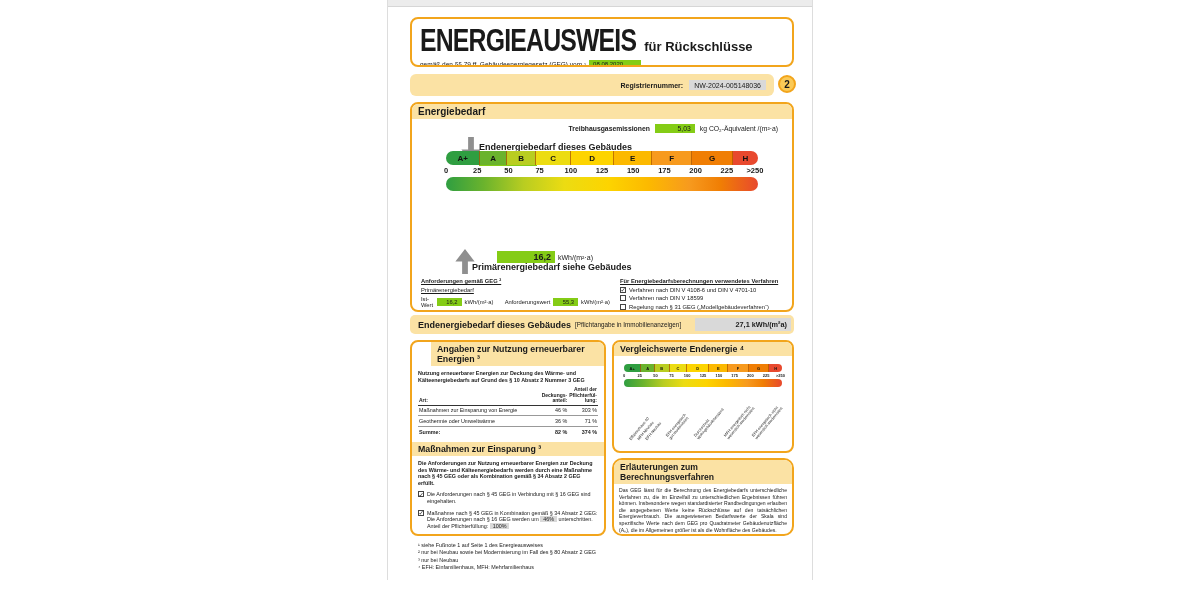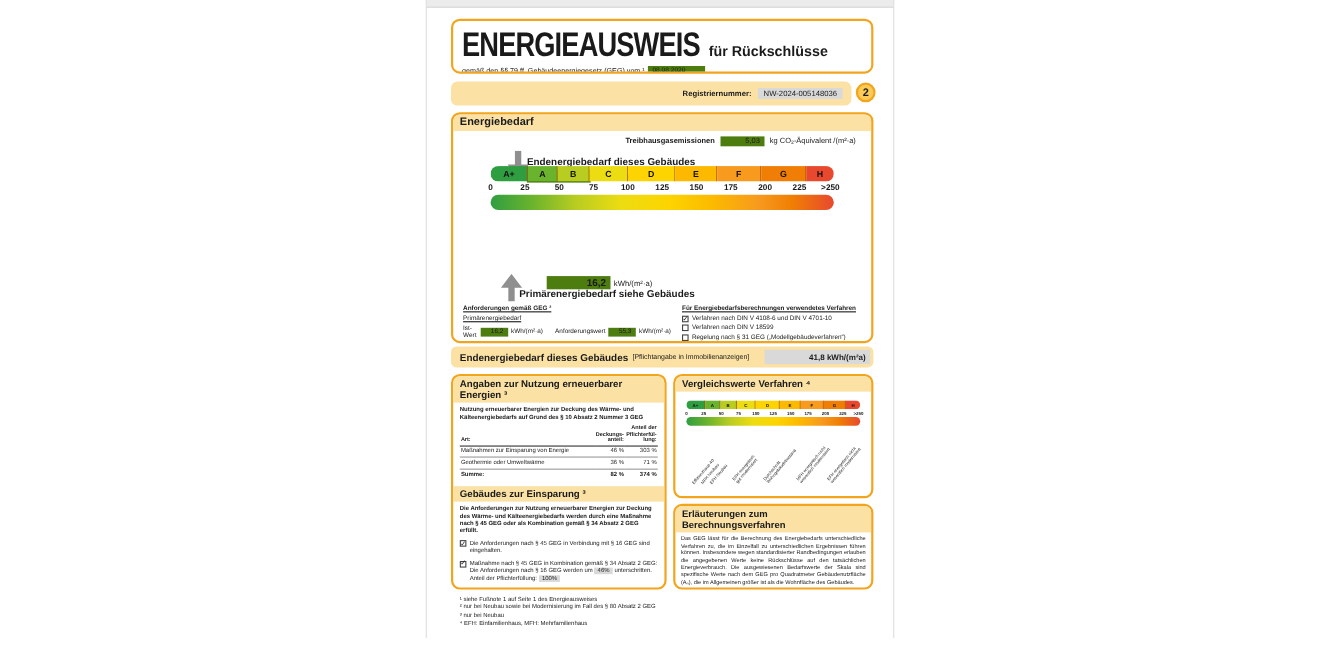--- a/index.html
+++ b/index.html
@@ -11,21 +11,21 @@
 
   .obox { position:absolute; border:2px solid #f2a51c; border-radius:8px; background:#fff; overflow:hidden; }
   .strip { background:#fbe2a4; padding:2px 6px; font-weight:bold; }
 
   
   .hdr { left:22px; top:17px; width:384px; height:50px; padding:4px 8px 0 8px; }
   .hdr-line { display:flex; align-items:baseline; white-space:nowrap; }
   .hdr-title { font-size:31px; font-weight:bold; letter-spacing:-1px; transform:scaleX(.80); transform-origin:left; display:inline-block; }
   .hdr-sub { font-size:13px; font-weight:bold; margin-left:-46px; }
   .hdr-law { font-size:6.5px; margin-top:1px; display:flex; align-items:center; gap:3px; }
-  .gfield { background:#4d7c0f; padding:1px 4px; text-align:right; }
+  .gfield { background:#84cc16; padding:1px 4px; text-align:right; }
   .hdr-law .gfield { width:52px; font-size:6px; text-align:left; }
 
   
   .secbar { position:absolute; left:22px; top:74px; width:364px; height:22px; background:#fbe2a4; border-radius:6px;
             display:flex; align-items:center; padding:0 8px; gap:6px; }
   .secbar .t { font-weight:bold; font-size:11px; }
   .secbar .rl { font-weight:bold; font-size:7px; margin-left:auto; }
   .secbar .rv { font-size:7px; background:#d9d9d9; padding:1.5px 5px; }
   .pagenum { position:absolute; left:390px; top:75px; width:18px; height:18px; border-radius:50%;
              background:#fbca57; border:2px solid #f2a51c; font-weight:bold; font-size:10px;
@@ -71,21 +71,21 @@
   
   .pflicht { position:absolute; left:22px; top:315px; width:384px; height:19px; background:#fbe2a4; border-radius:5px;
              display:flex; align-items:center; padding:0 0 0 8px; gap:4px; }
   .pflicht .t { font-weight:bold; font-size:9px; }
   .pflicht .n { font-size:6.3px; }
   .pflicht .v { margin-left:auto; background:#d9d9d9; height:13px; margin-right:3px; width:96px; display:flex; align-items:center;
                 justify-content:flex-end; padding-right:4px; font-weight:bold; font-size:7.3px; }
 
   
   .ll { left:22px; top:340px; width:196px; height:196px; }
-  .ll .strip { font-size:8.8px; }
+  .ll .strip { font-size:8.8px;margin-left:19px; }
   .ll .body { padding:4px 6px 0 6px; font-size:5.4px; line-height:1.22; }
   table.en { width:100%; border-collapse:collapse; margin-top:4px; font-size:5.4px; }
   table.en th { font-weight:bold; text-align:right; vertical-align:bottom; white-space:pre-line; border-bottom:1px solid #333; padding:0 1px 1px 1px; font-size:5px; line-height:1.1;}
   table.en th.art { text-align:left; }
   table.en td { border-bottom:1px solid #999; padding:1.5px 1px; }
   table.en td.num { text-align:right; width:26px; }
   table.en tr.sum td { border-bottom:none; border-top:1px solid #333; font-weight:bold; padding-top:2px; }
   .ll .strip2 { margin-top:5px; font-size:8.8px; background:#fbe2a4; padding:2px 6px; font-weight:bold; }
   .mintro { font-weight:bold; }
   .inlineg { background:#d9d9d9; padding:0 3px; }
@@ -222,21 +222,21 @@
             <span>Regelung nach § 31 GEG („Modellgebäudeverfahren“)</span>
           </div>
 
         </div>
       </div>
     </div>
 
     <div class="pflicht">
       <span class="t">Endenergiebedarf dieses Gebäudes</span>
       <span class="n">[Pflichtangabe in Immobilienanzeigen]</span>
-      <span class="v">41,8 kWh/(m²a)</span>
+      <span class="v">27,1 kWh/(m²a)</span>
     </div>
 
     <div class="obox ll" style="position:absolute;">
       <div class="strip">Angaben zur Nutzung erneuerbarer Energien ³</div>
       <div class="body">
         <div style="font-weight:bold;">Nutzung erneuerbarer Energien zur Deckung des Wärme- und Kälteenergiebedarfs auf Grund des § 10 Absatz 2 Nummer 3 GEG</div>
         <table class="en">
           <tbody>
               <tr>
             <th class="art" style="white-space: pre-line;">Art:</th>
@@ -257,41 +257,41 @@
             <td class="num">71 %</td>
           </tr>
           <tr class="sum">
             <td>Summe:</td>
             <td class="num">82 %</td>
             <td class="num">374 %</td>
           </tr>
         </tbody>
           </table>
       </div>
-      <div class="strip2">Gebäudes zur Einsparung ³</div>
+      <div class="strip2">Maßnahmen zur Einsparung ³</div>
       <div class="body">
         <div class="mintro">Die Anforderungen zur Nutzung erneuerbarer Energien zur Deckung des Wärme- und Kälteenergiebedarfs werden durch eine Maßnahme nach § 45 GEG oder als Kombination gemäß § 34 Absatz 2 GEG erfüllt.</div>
         <div class="vitem mt4">
           <span class="cb checked"></span>
           <span>Die Anforderungen nach § 45 GEG in Verbindung mit § 16 GEG sind eingehalten.</span>
         </div>
         <div class="vitem mt4">
           <span class="cb checked"></span>
           <span>
             <span>Maßnahme nach § 45 GEG in Kombination gemäß § 34 Absatz 2 GEG: Die Anforderungen nach § 16 GEG werden um</span>
             <span class="inlineg">46%</span>
             <span>unterschritten. Anteil der Pflichterfüllung:</span>
             <span class="inlineg">100%</span>
           </span>
         </div>
       </div>
     </div>
 
     <div class="obox vg" style="position:absolute;">
-      <div class="strip">Vergleichswerte Verfahren ⁴</div>
+      <div class="strip">Vergleichswerte Endenergie ⁴</div>
       <div class="mini">
         <div class="letters">
           <span style="width:11%;background:#2f9e41;">A+</span>
           <span style="width:8.5%;background:#6ab32d;">A</span>
           <span style="width:9.5%;background:#b9cd21;">B</span>
           <span style="width:11%;background:#ecdc12;">C</span>
           <span style="width:14%;background:#fdd400;">D</span>
           <span style="width:12%;background:#fcb900;">E</span>
           <span style="width:13%;background:#f79a1e;">F</span>
           <span style="width:13%;background:#f07e04;">G</span>
@@ -320,21 +320,21 @@
 gut modernisiert</span>
         <span style="left: 76px; white-space: pre-line;">Durchschnitt
 Wohngebäudebestand</span>
         <span style="left: 106px; white-space: pre-line;">MFH energetisch nicht
 wesentlich modernisiert</span>
         <span style="left: 134px; white-space: pre-line;">EFH energetisch nicht
 wesentlich modernisiert</span>
       </div>
     </div>
 
-    <div class="obox erl" style="position:absolute;">
+    <div class="obox erl" style="position:absolute;border-radius:10px;">
       <div class="strip">Erläuterungen zum Berechnungsverfahren</div>
       <div class="body">Das GEG lässt für die Berechnung des Energiebedarfs unterschiedliche Verfahren zu, die im Einzelfall zu unterschiedlichen Ergebnissen führen können. Insbesondere wegen standardisierter Randbedingungen erlauben die angegebenen Werte keine Rückschlüsse auf den tatsächlichen Energieverbrauch. Die ausgewiesenen Bedarfswerte der Skala sind spezifische Werte nach dem GEG pro Quadratmeter Gebäudenutzfläche (Aₙ), die im Allgemeinen größer ist als die Wohnfläche des Gebäudes.</div>
     </div>
 
     <div class="foot">
       <div>¹ siehe Fußnote 1 auf Seite 1 des Energieausweises</div>
       <div>² nur bei Neubau sowie bei Modernisierung im Fall des § 80 Absatz 2 GEG</div>
       <div>³ nur bei Neubau</div>
       <div>⁴ EFH: Einfamilienhaus, MFH: Mehrfamilienhaus</div>
     </div>

